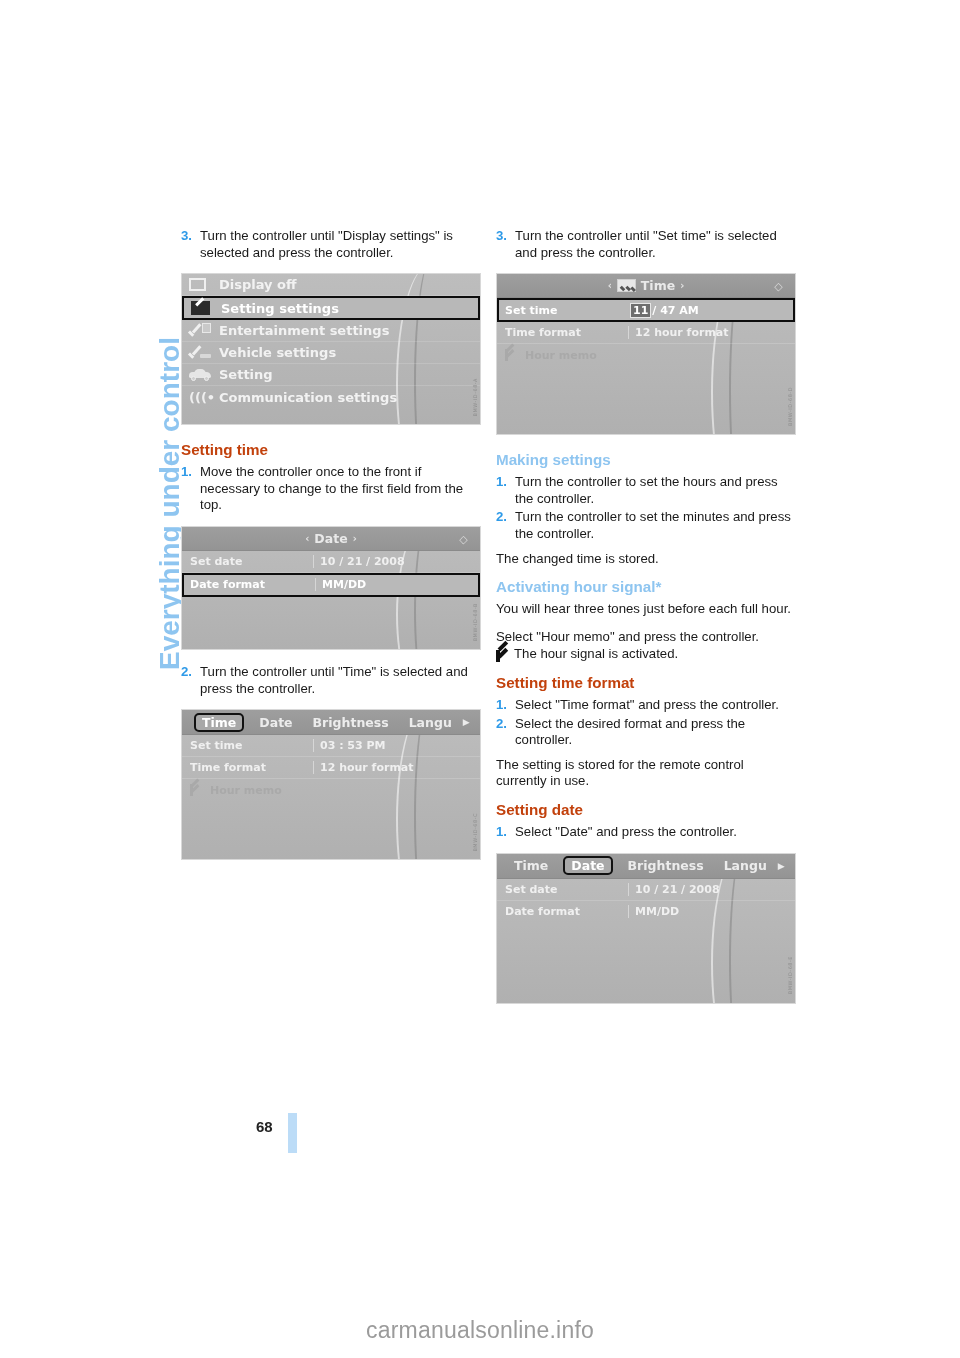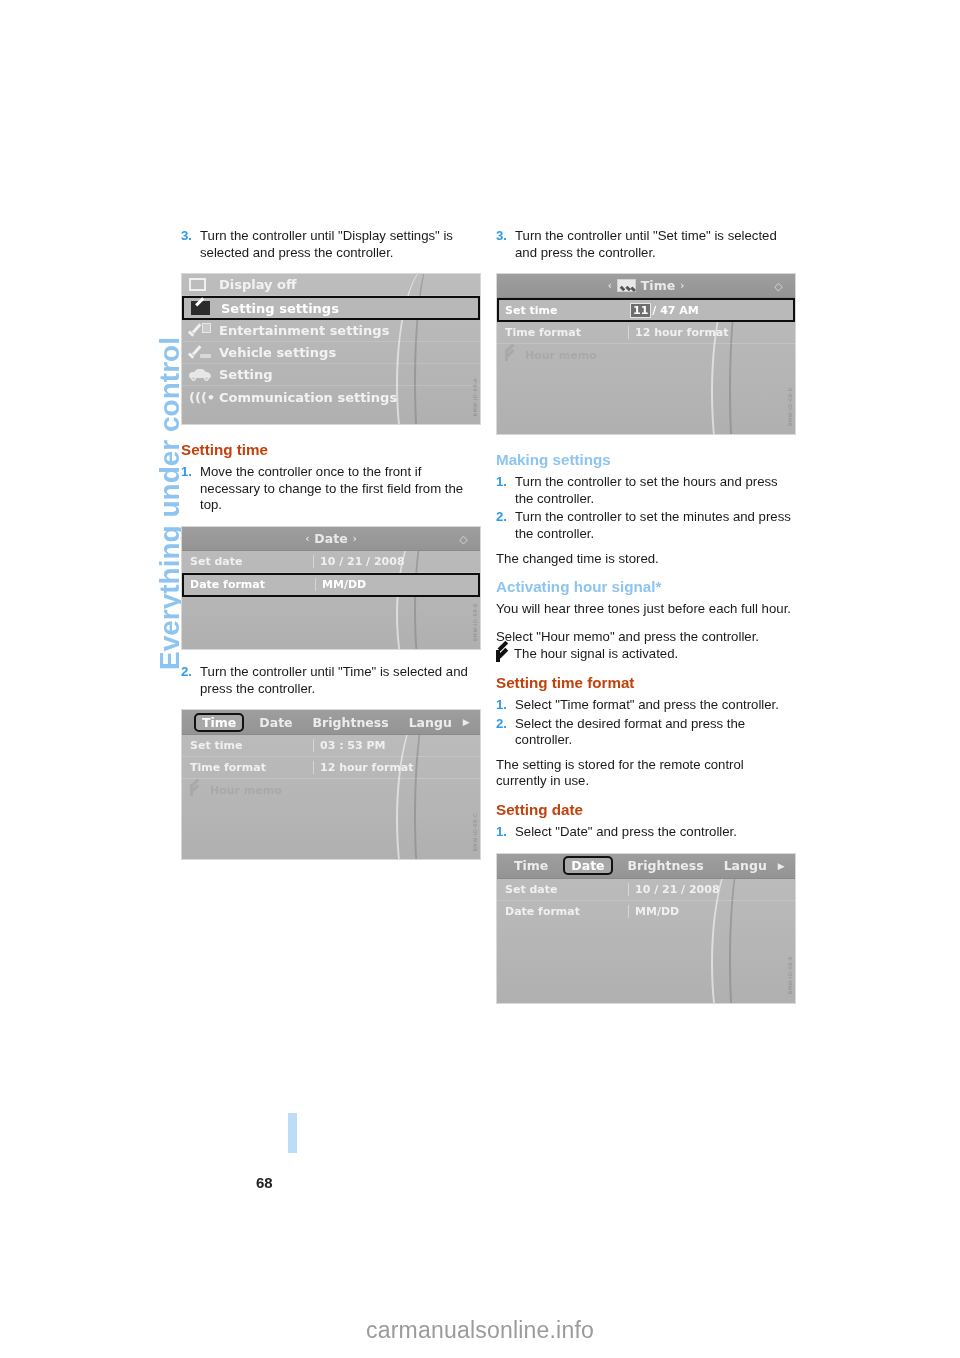--- a/index.html
+++ b/index.html
@@ -285,21 +285,21 @@
   }
   .sh-chk::after {
     content:""; position:absolute; left:2px; top:6px; width:9px; height:3px;
     background:currentColor; transform: rotate(-45deg); transform-origin:left center;
     box-shadow: 4px -4px 0 0 currentColor;
   }
 
   
   .pagenum {
     position: absolute;
-    left: 256px; top: 1174px;
+    left: 256px; top: 1118px;
     font-size: 15px; font-weight: bold; color: #222;
   }
   .pagebar {
     position: absolute;
     left: 288px; top: 1113px;
     width: 9px; height: 40px;
     background: #bcdcf7;
   }
   .watermark {
     position: absolute;

